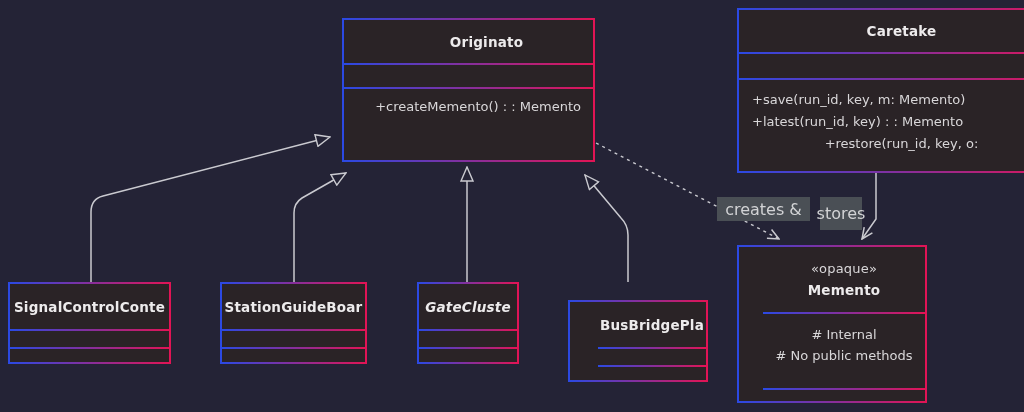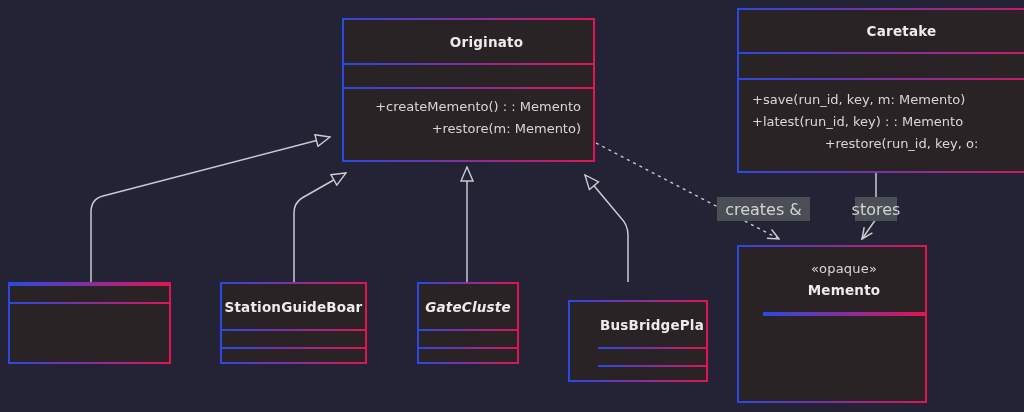--- a/index.html
+++ b/index.html
@@ -57,21 +57,20 @@
   <path d="M 876 173 L 876 219 L 862 239" fill="none" stroke="#cacad0" stroke-width="1.5" marker-end="url(#openV)"></path>
 </svg>
 
 <div class="uml-box" style="left:342px;top:18px;width:253px;height:144px;">
   <div class="uml-title" style="height:43px;padding-left:36px;">Originato</div>
   <div class="sep"></div>
   <div class="compartment" style="height:22px;"></div>
   <div class="sep"></div>
   <div class="compartment methods-originator" style="flex:1;text-align:right;">
     <div class="m-line">+createMemento() : : Memento</div>
-    <div class="m-line">+restore(m: Memento)</div>
   </div>
 </div>
 
 <div class="uml-box" style="left:737px;top:8px;width:329px;height:165px;">
   <div class="uml-title" style="height:42px;">Caretake</div>
   <div class="sep"></div>
   <div class="compartment" style="height:24px;"></div>
   <div class="sep"></div>
   <div class="compartment methods-caretaker" style="flex:1;">
     <div class="m-line">+save(run_id, key, m: Memento)</div>
@@ -79,25 +78,30 @@
     <div class="m-line">+restore(run_id, key, o:</div>
   </div>
 </div>
 
 <div class="uml-box" style="left:737px;top:245px;width:190px;height:158px;padding-left:24px;">
   <div class="uml-title" style="height:65px;">
     <div class="stereotype">«opaque»</div>
     <div>Memento</div>
   </div>
   <div class="sep"></div>
+  <div class="compartment attrs-memento" style="height:64px;">
+    <div class="m-line"># Internal</div>
+    <div class="m-line"># No public methods</div>
+  </div>
   <div class="sep"></div>
   <div class="compartment" style="flex:1;"></div>
 </div>
 
 <div class="uml-box" style="left:8px;top:282px;width:163px;height:82px;">
+  <div class="uml-title" style="height:45px;">SignalControlConte</div>
   <div class="sep"></div>
   <div class="compartment" style="height:16px;"></div>
   <div class="sep"></div>
   <div class="compartment" style="flex:1;"></div>
 </div>
 
 <div class="uml-box" style="left:220px;top:282px;width:147px;height:82px;">
   <div class="uml-title" style="height:45px;">StationGuideBoar</div>
   <div class="sep"></div>
   <div class="compartment" style="height:16px;"></div>
@@ -115,13 +119,13 @@
 
 <div class="uml-box" style="left:568px;top:300px;width:140px;height:82px;padding-left:28px;">
   <div class="uml-title" style="height:45px;">BusBridgePla</div>
   <div class="sep"></div>
   <div class="compartment" style="height:16px;"></div>
   <div class="sep"></div>
   <div class="compartment" style="flex:1;"></div>
 </div>
 
 <div class="edge-label" style="left:717px;top:197px;width:93px;height:24px;">creates &amp;</div>
-<div class="edge-label" style="left:855px;top:197px;width:42px;height:24px;">stores</div>
+<div class="edge-label" style="left:820px;top:197px;width:42px;height:33px;">stores</div>
 
 </body></html>

